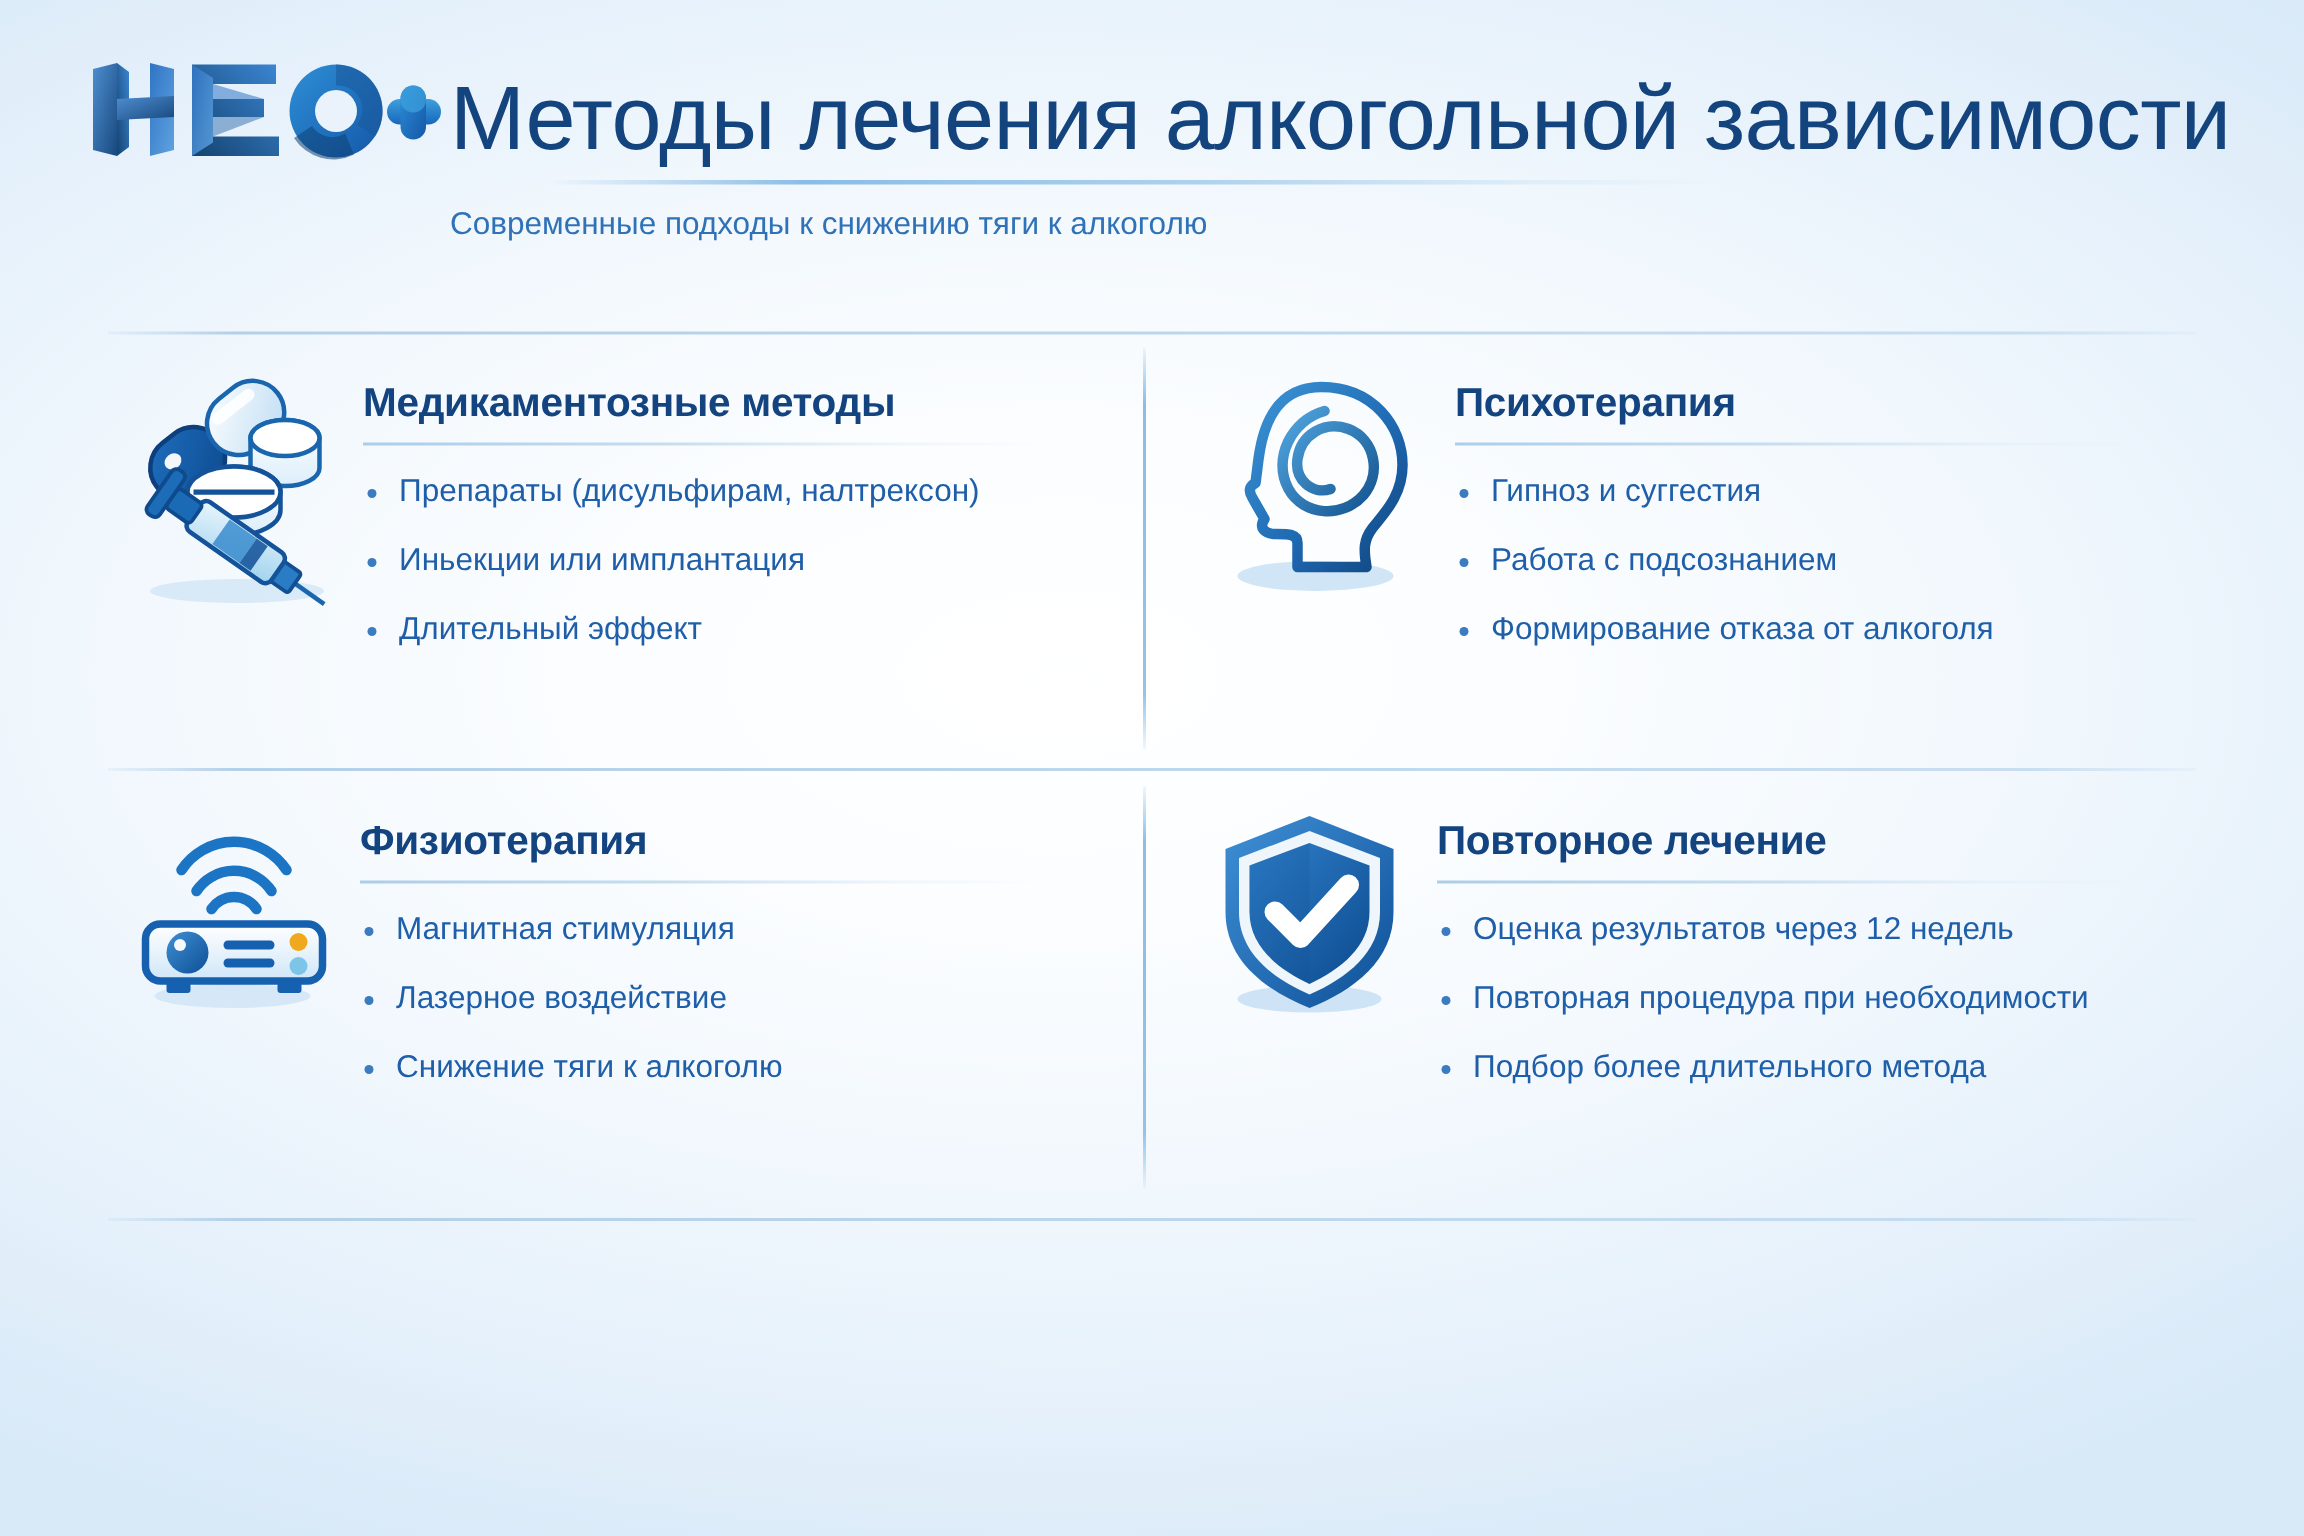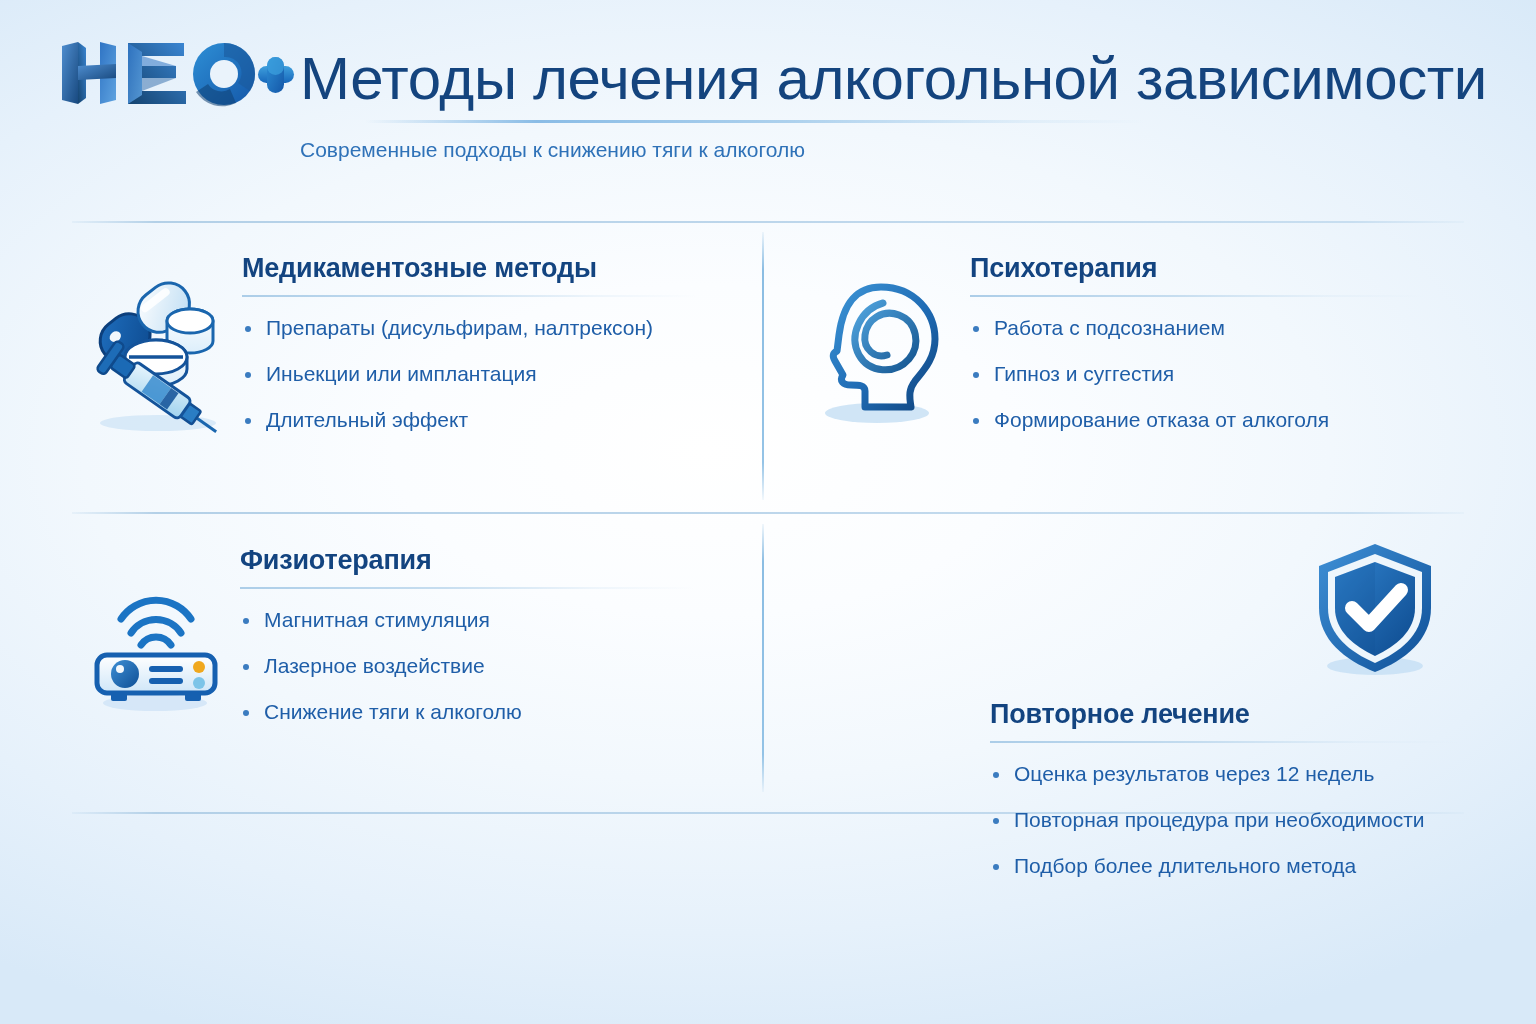--- a/index.html
+++ b/index.html
@@ -108,26 +108,26 @@
       rgba(130,185,226,0.85) 86%,
       rgba(170,206,236,0.12) 100%);
   }
   .vrule.upper { top: 232px; height: 268px; }
   .vrule.lower { top: 524px; height: 268px; }
 
   
   .card {
     position: absolute;
     display: flex;
-    align-items: flex-end;
+    align-items: flex-start;
   }
   .card.c1 { left: 74px;  top: 240px; width: 670px; }
   .card.c2 { left: 790px; top: 240px; width: 670px; gap: 12px; }
   .card.c3 { left: 72px;  top: 532px; width: 670px; }
-  .card.c4 { left: 790px; top: 532px; width: 670px; flex-direction: column; }
+  .card.c4 { left: 790px; top: 532px; width: 670px; }
 
   .icon-wrap {
     flex: 0 0 auto;
     width: 168px;
     display: flex;
     justify-content: center;
     align-items: flex-start;
     padding-top: 4px;
   }
   .icon-wrap svg { display: block; }
@@ -342,22 +342,22 @@
                  C68 46 84 36 100 42
                  C118 49 122 72 110 86
                  C96 102 70 100 60 82
                  C49 62 62 36 84 30" fill="none" stroke="url(#spirG)" stroke-width="7" stroke-linecap="round"></path>
       </svg>
     </div>
     <div class="card-body">
       <div class="card-title">Психотерапия</div>
       <div class="card-rule"></div>
       <ul class="bullets">
+        <li><span class="dot"></span><span>Гипноз и суггестия</span></li>
         <li><span class="dot"></span><span>Работа с подсознанием</span></li>
-        <li><span class="dot"></span><span>Гипноз и суггестия</span></li>
         <li><span class="dot"></span><span>Формирование отказа от алкоголя</span></li>
       </ul>
     </div>
   </div>
 
   <div class="card c3">
     <div class="icon-wrap">
       <svg width="150" height="150" viewBox="0 0 150 150" xmlns="http://www.w3.org/2000/svg">
         <defs>
           <linearGradient id="devG" x1="0" y1="0" x2="0" y2="1">

